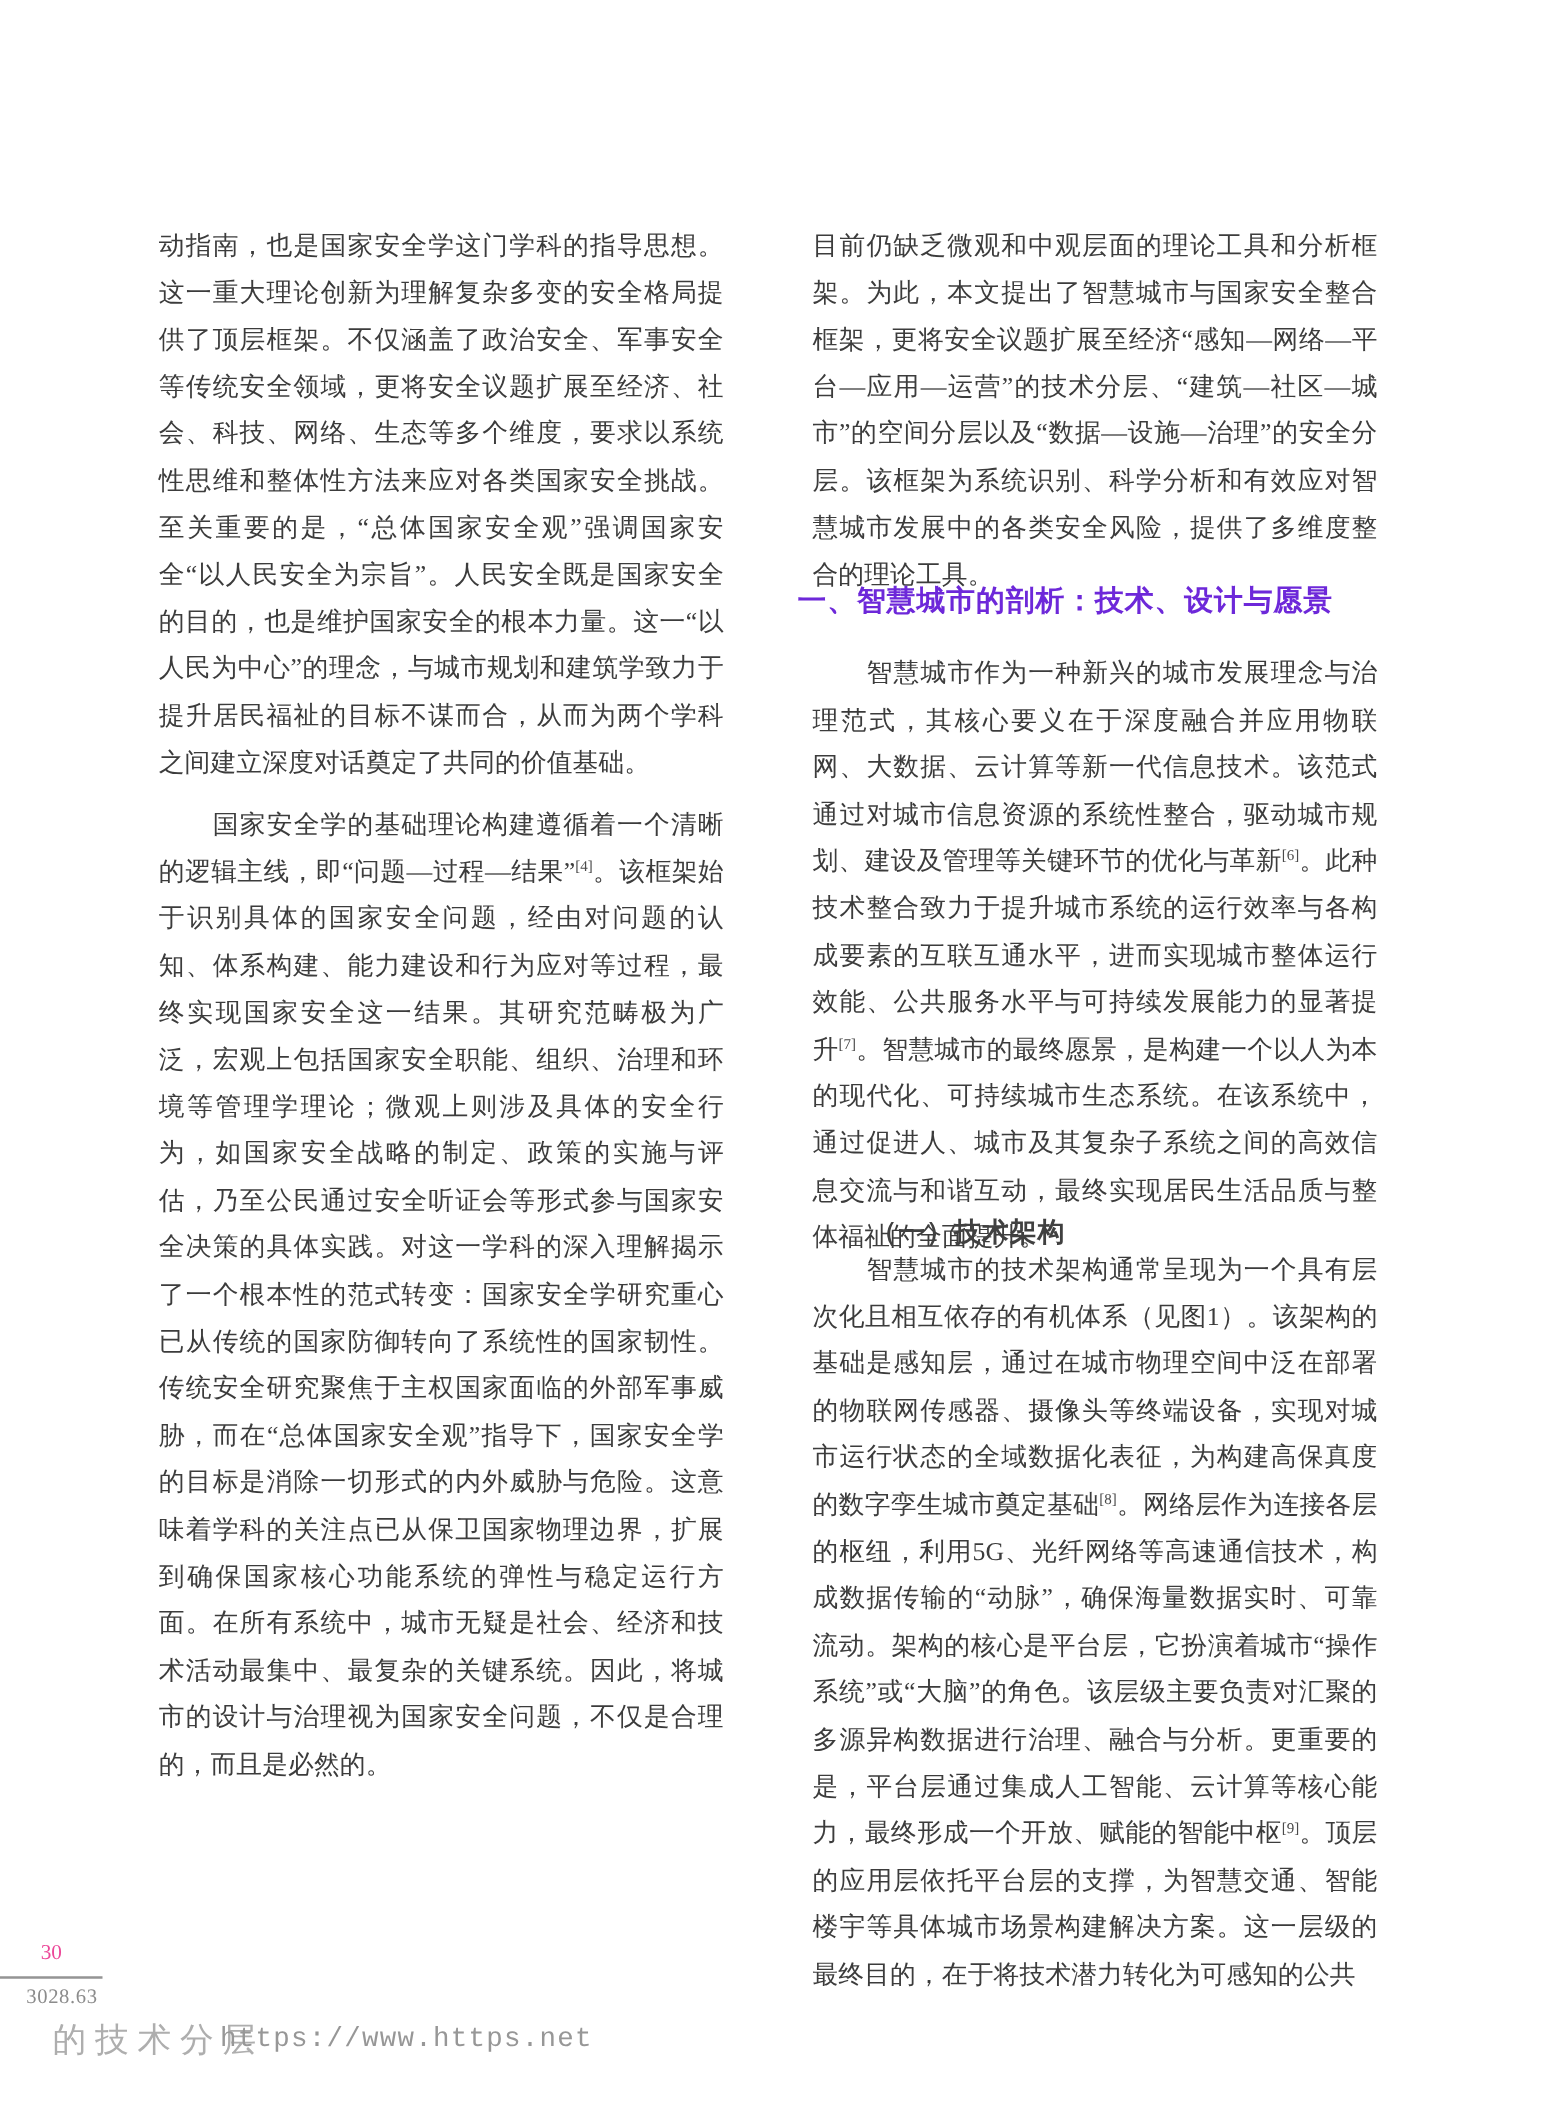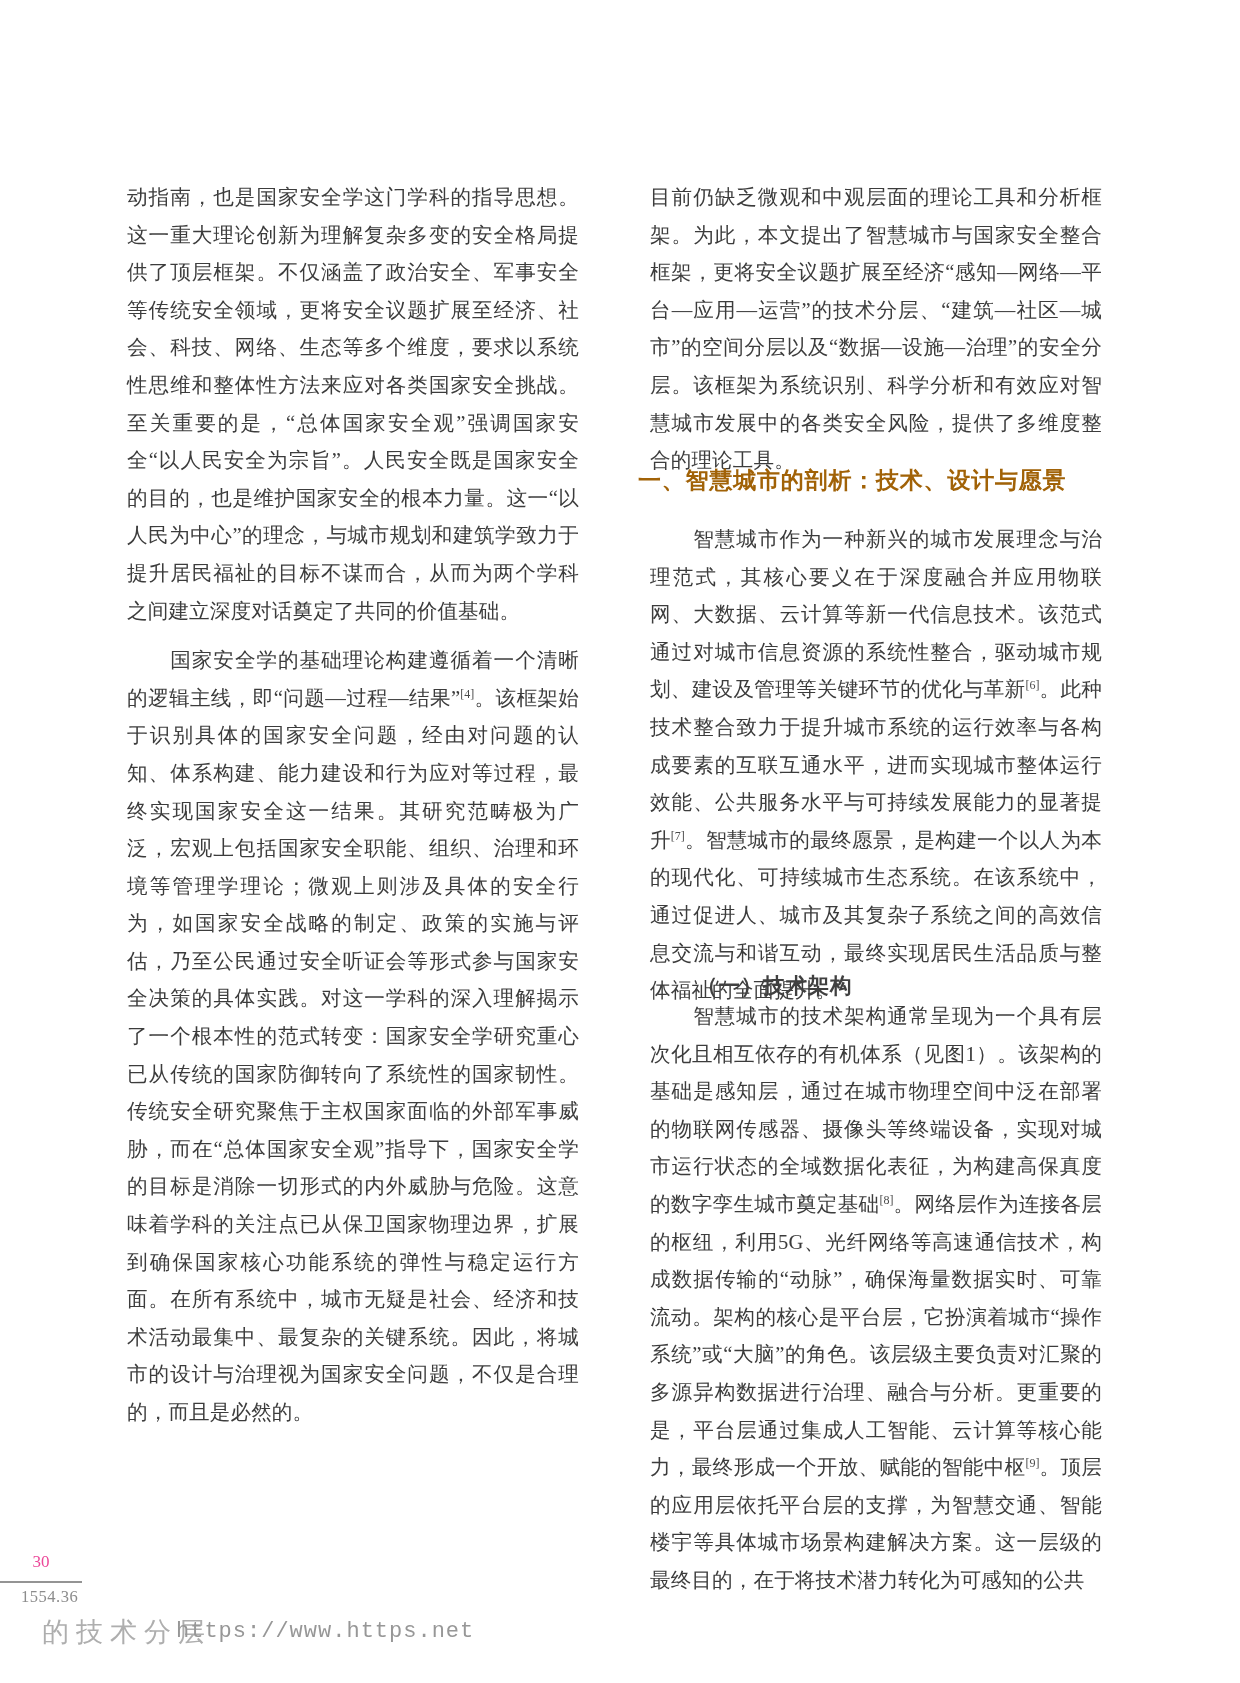--- a/index.html
+++ b/index.html
@@ -43,21 +43,21 @@
   .rc-sec   { top: 342px; }
   .rc-sub   { top: 819px; }
 
   .section-heading {
     position: absolute; left: 0; top: 298px;
     margin: 0;
     font-family: "Liberation Sans", "DejaVu Sans", sans-serif;
     font-weight: 700;
     font-size: 23px;
     letter-spacing: 0.8px;
-    color: #a16207;
+    color: #6d28d9;
     white-space: nowrap;
   }
   .subsection-heading {
     position: absolute; left: 0; top: 792px;
     margin: 12px;
     padding-left: 2.15em;
     font-family: "Liberation Sans", "DejaVu Sans", sans-serif;
     font-weight: 700;
     font-size: 21.5px;
     letter-spacing: 0.8px;
@@ -118,19 +118,19 @@
 
     <div class="rc-block rc-sub">
         <p class="para indent">智慧城市的技术架构通常呈现为一个具有层次化且相互依存的有机体系（见图1）。该架构的基础是感知层，通过在城市物理空间中泛在部署的物联网传感器、摄像头等终端设备，实现对城市运行状态的全域数据化表征，为构建高保真度的数字孪生城市奠定基础<sup class="ref">[8]</sup>。网络层作为连接各层的枢纽，利用5G、光纤网络等高速通信技术，构成数据传输的“动脉”，确保海量数据实时、可靠流动。架构的核心是平台层，它扮演着城市“操作系统”或“大脑”的角色。该层级主要负责对汇聚的多源异构数据进行治理、融合与分析。更重要的是，平台层通过集成人工智能、云计算等核心能力，最终形成一个开放、赋能的智能中枢<sup class="ref">[9]</sup>。顶层的应用层依托平台层的支撑，为智慧交通、智能楼宇等具体城市场景构建解决方案。这一层级的最终目的，在于将技术潜力转化为可感知的公共</p>
       </div>
   </div>
 
   <div class="page-number">30</div>
 
   <div class="footer-rule"></div>
 
-  <div class="issue-date">1554.36</div>
+  <div class="issue-date">3028.63</div>
 
   <div class="cnki-brand">的技术分层</div>
 
   <div class="cnki-url">https://www.https.net</div>
 
 </div>
 
 </body></html>

